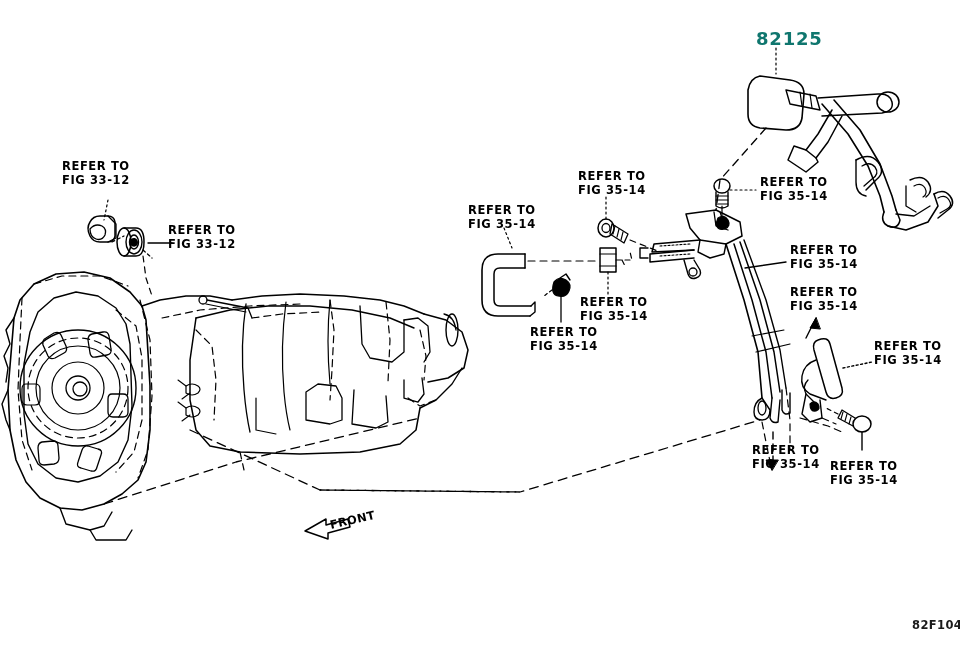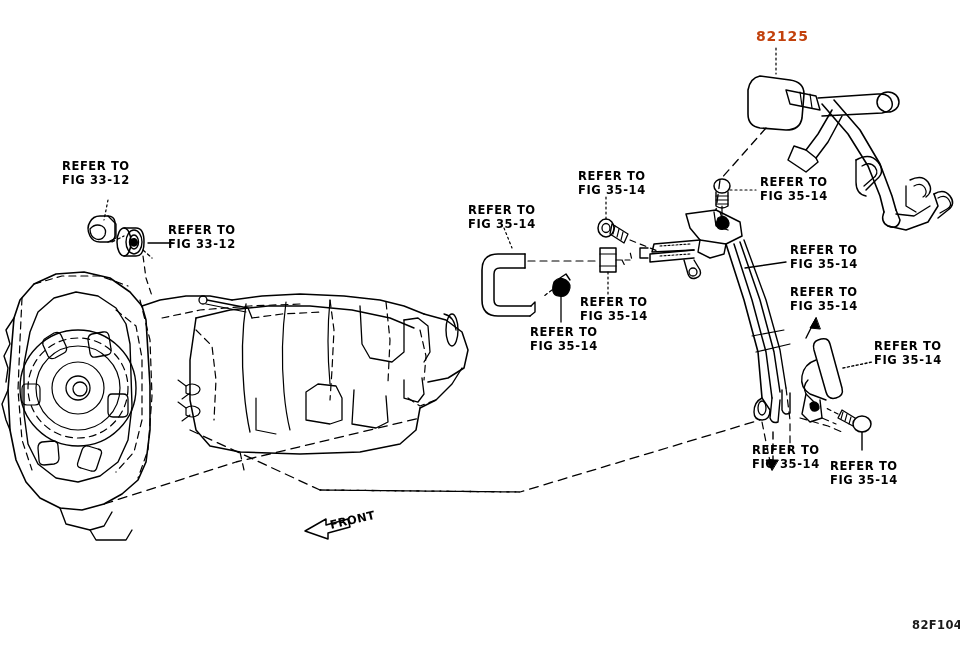--- a/index.html
+++ b/index.html
@@ -33,23 +33,23 @@
     line-height: 13.5px;
     letter-spacing: 0.6px;
     color: #000000;
     white-space: pre;
     user-select: none;
   }
   .partnum {
     position: absolute;
     font-family: "DejaVu Sans", sans-serif;
     font-weight: bold;
-    font-size: 14px;
+    font-size: 18px;
     letter-spacing: 0.8px;
-    color: #c2410c;
+    color: #0f766e;
     white-space: pre;
     text-align: right;
   }
   .drawcode {
     position: absolute;
     font-family: "DejaVu Sans", sans-serif;
     font-weight: bold;
     font-size: 11.5px;
     letter-spacing: 0.4px;
     color: #1a1a1a;

